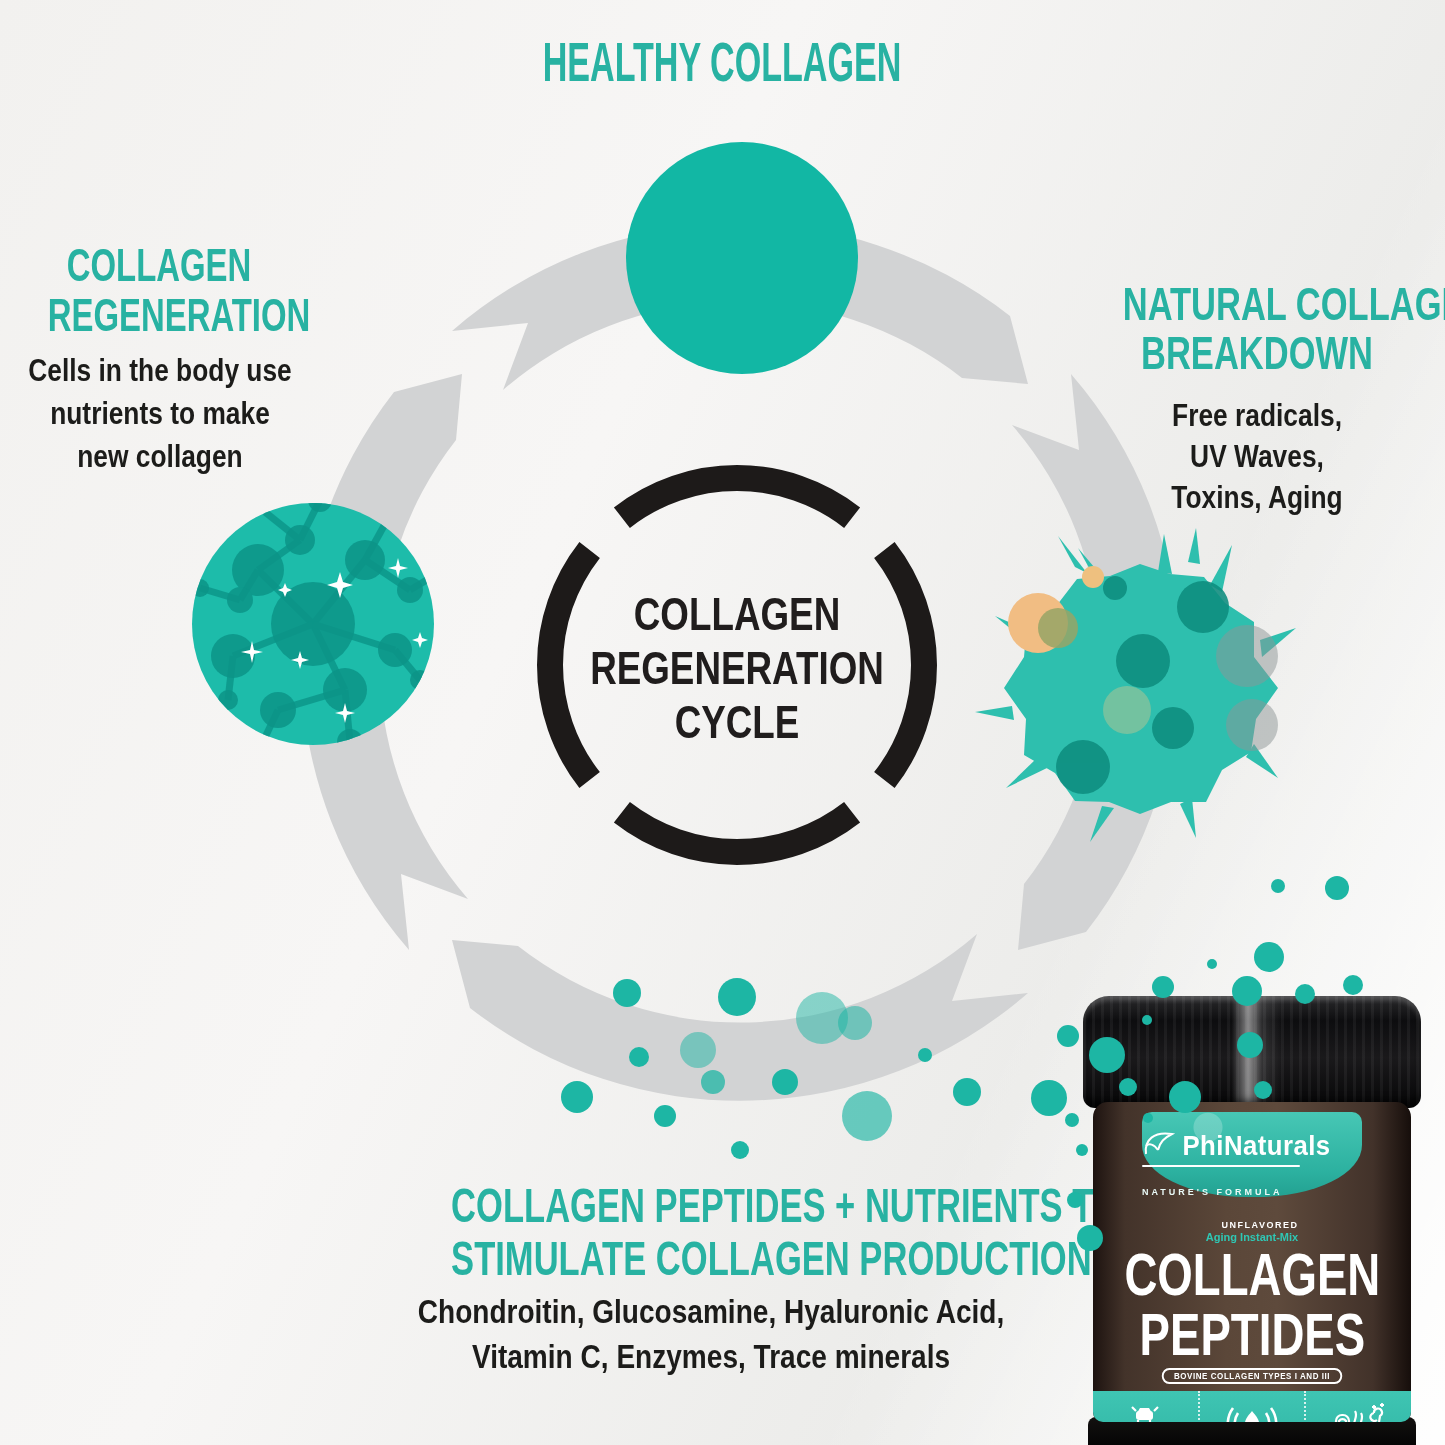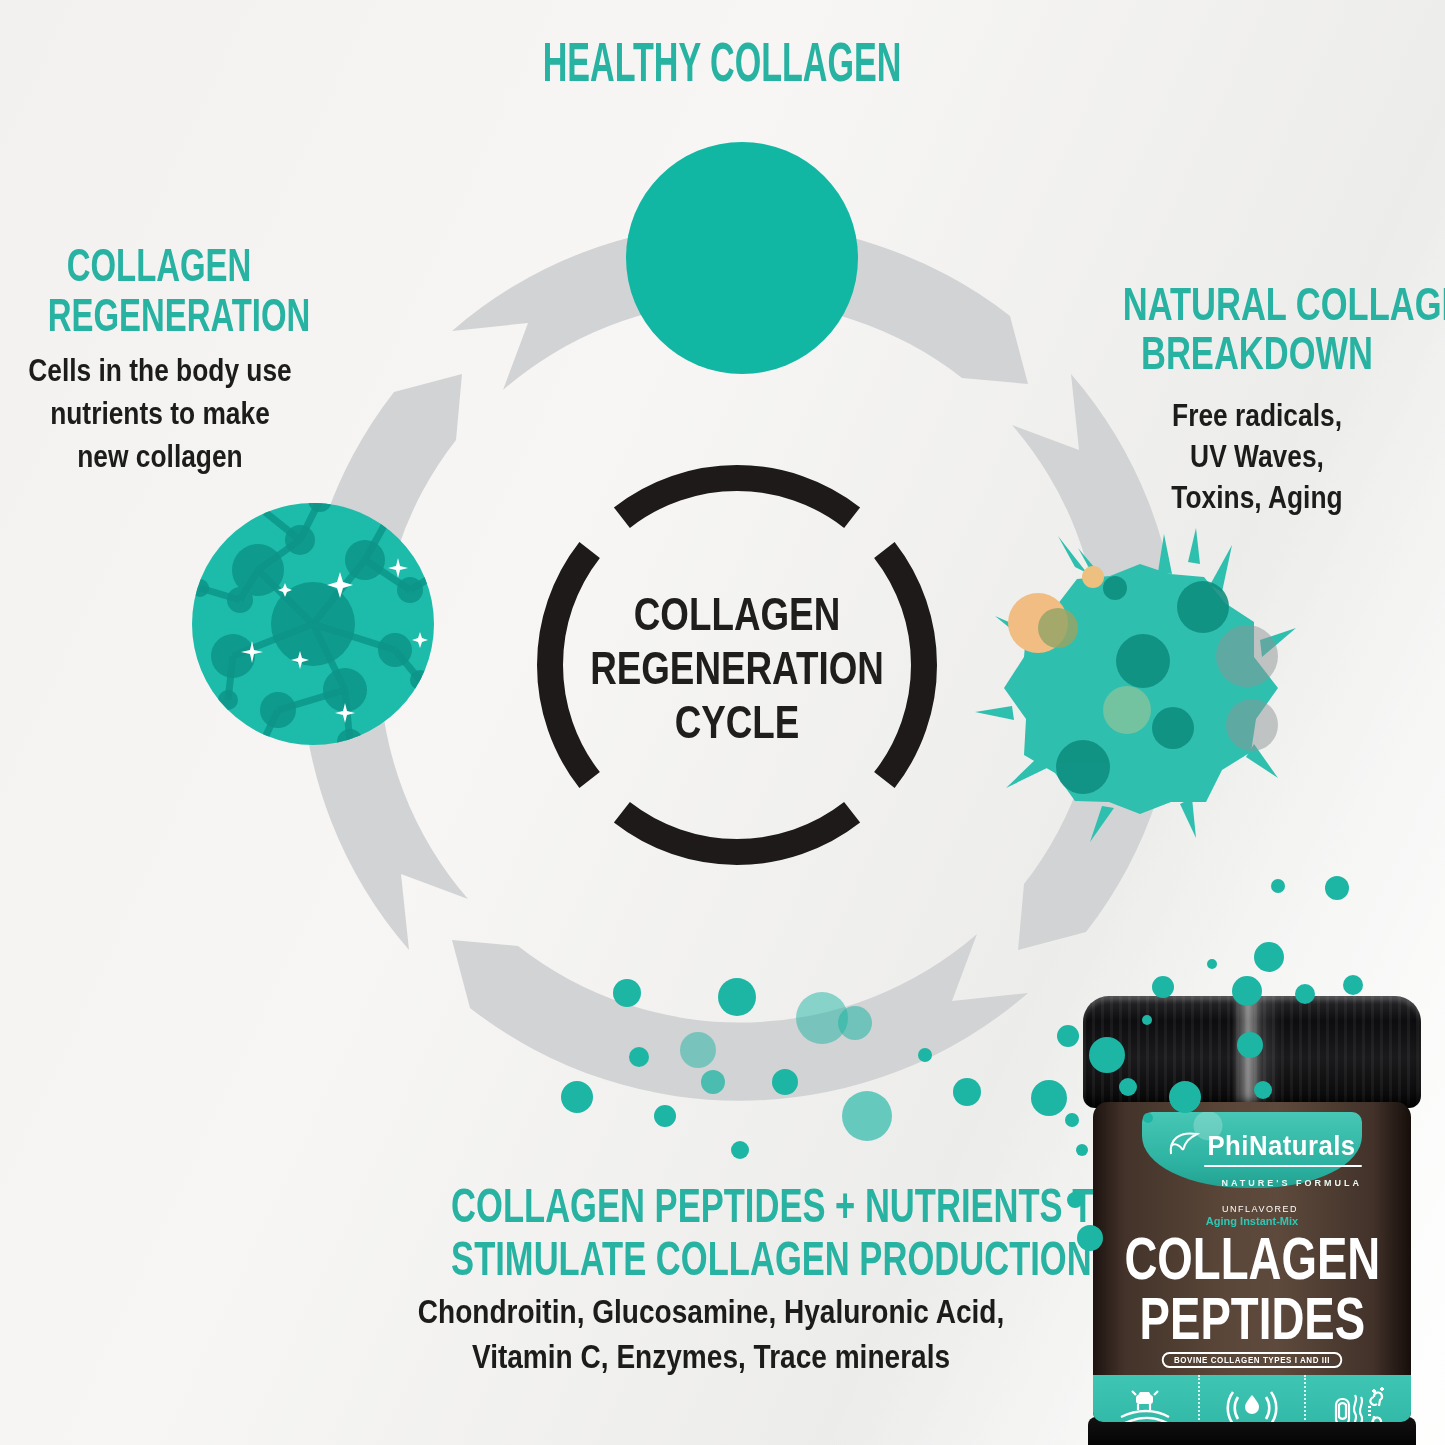--- a/index.html
+++ b/index.html
@@ -34,26 +34,26 @@
     box-shadow:inset 0 -7px 9px rgba(0,0,0,.7), inset 0 4px 5px rgba(255,255,255,.22);}
   .jar .base{position:absolute;left:5px;top:421px;width:328px;height:28px;background:linear-gradient(180deg,#131110,#050505);border-radius:8px 8px 0 0;}
   .jar .body{position:absolute;left:10px;top:106px;width:318px;height:320px;
     border-radius:15px 15px 10px 10px;
     background:linear-gradient(90deg,#1d1310 0%,#43332a 10%,#5b4739 42%,#5e4a3c 58%,#42322a 88%,#160e0b 100%);
     display:flex;flex-direction:column;align-items:center;overflow:hidden;}
   .banner{margin-top:10px;width:220px;height:88px;position:relative;
     border-radius:10px 10px 105px 105px / 10px 10px 52px 52px;
     background:radial-gradient(circle at 30% 18%, rgba(255,255,255,.22) 0 14px, rgba(255,255,255,0) 15px),
                linear-gradient(180deg,#47c7b5 0%,#2cb1a0 70%,#23a191 100%);
-    display:flex;flex-direction:column;align-items:flex-end;}
+    display:flex;flex-direction:column;align-items:flex-start;}
   .logo-row{display:flex;align-items:flex-end;margin-top:16px;}
   .logo-text{color:#fff;font-size:28px;font-weight:700;letter-spacing:.5px;transform:scaleX(.92);}
   .logo-underline{width:158px;height:2px;background:#fff;margin-top:3px;border-radius:2px;}
-  .tagline{color:#eafaf7;font-size:9px;font-weight:700;letter-spacing:3px;margin-top:11px;}
-  .flavor{margin-top:16px;color:#fff;font-size:9px;font-weight:400;letter-spacing:1.5px;padding-left:16px;}
+  .tagline{color:#eafaf7;font-size:9px;font-weight:700;letter-spacing:3px;margin-top:20px;}
+  .flavor{margin-top:23px;color:#fff;font-size:9px;font-weight:700;letter-spacing:1.5px;padding-left:16px;}
   .mix{margin-top:1px;color:#2fc7b4;font-size:11px;font-weight:700;}
   .pname{color:#fff;font-size:60px;font-weight:700;line-height:.95;transform:scaleX(.76);margin-top:3px;}
   .oval-badge{margin-top:5px;border:2px solid #fff;border-radius:999px;padding:1px 11px;color:#fff;font-size:8.5px;font-weight:700;letter-spacing:.6px;transform:scaleX(.94);}
   .band{margin-top:7px;width:100%;height:106px;display:flex;
     background:linear-gradient(180deg,#3fc5b3,#2fb5a4);}
   .band .col{flex:1;display:flex;flex-direction:column;align-items:center;justify-content:flex-start;padding-top:8px;}
   .band .col + .col{border-left:2px dotted rgba(255,255,255,.8);}
 </style>
 </head>
 <body>

